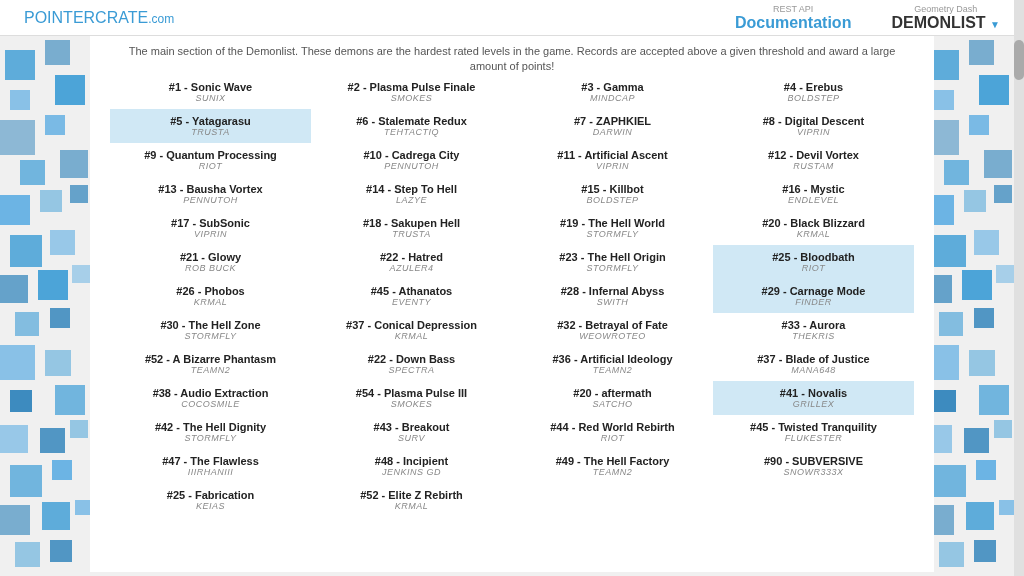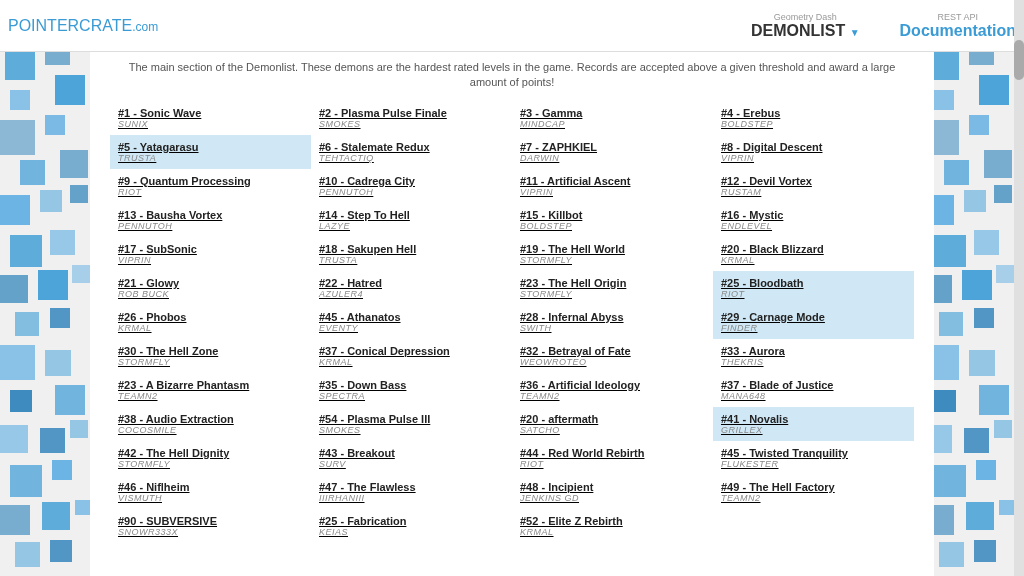--- a/index.html
+++ b/index.html
@@ -14,22 +14,22 @@
 
     
     .header {
       position: relative;
       z-index: 10;
       background: white;
       border-bottom: 1px solid #ddd;
       display: flex;
       align-items: center;
       justify-content: space-between;
-      padding: 0 8px;
-      height: 52px;
+      padding: 0 24px;
+      height: 36px;
     }
     .logo {
       font-size: 16px;
       font-weight: bold;
       color: #333;
     }
     .logo span {
       color: #3a9bd5;
       font-weight: normal;
     }
@@ -82,35 +82,34 @@
       background: white;
       margin: 0 90px;
       padding: 8px 20px;
       height: calc(576px - 40px);
       overflow: hidden;
     }
     .description {
       text-align: center;
       font-size: 11px;
       color: #555;
-      margin-bottom: 10px;
       line-height: 1.4;
     }
 
     
     .demon-grid {
       display: grid;
       grid-template-columns: repeat(4, 1fr);
       gap: 0;
     }
     .demon-cell {
       padding: 6px 8px;
       border: none;
+      text-align: center;
       position: relative;
-      text-decoration: underline;
     }
     .demon-cell.highlighted {
       background: #d0e8f5;
     }
     .demon-rank-name {
       font-size: 11px;
       font-weight: bold;
       color: #222;
     }
     .demon-player {
@@ -143,26 +142,26 @@
   </style>
 </head>
 <body>
 
 <div class="header">
   <div class="logo">
     <span>POINTERCRATE</span><span style="color:#3a9bd5; font-size:12px;">.com</span>
   </div>
   <div class="header-nav">
     <div class="header-nav-item">
+      <span class="nav-label">REST API</span>
+      <span class="nav-title blue">Documentation</span>
+    </div>
+    <div class="header-nav-item">
       <span class="nav-label">Geometry Dash</span>
       <span class="nav-title">DEMONLIST <span class="dropdown-arrow">▼</span></span>
-    </div>
-    <div class="header-nav-item">
-      <span class="nav-label">REST API</span>
-      <span class="nav-title blue">Documentation</span>
     </div>
   </div>
 </div>
 
 <div class="left-deco">
   <svg width="90" height="536" xmlns="http://www.w3.org/2000/svg">
     <rect x="5" y="10" width="30" height="30" fill="#3a9bd5" opacity="0.8"></rect>
     <rect x="45" y="0" width="25" height="25" fill="#2980b9" opacity="0.6"></rect>
     <rect x="10" y="50" width="20" height="20" fill="#5dade2" opacity="0.7"></rect>
     <rect x="55" y="35" width="30" height="30" fill="#3a9bd5" opacity="0.9"></rect>
@@ -359,25 +358,25 @@
       </div>
       <div class="demon-cell">
         <div class="demon-rank-name">#32 - Betrayal of Fate</div>
         <div class="demon-player">WeowRoteo</div>
       </div>
       <div class="demon-cell">
         <div class="demon-rank-name">#33 - Aurora</div>
         <div class="demon-player">TheKris</div>
       </div>
       <div class="demon-cell">
-        <div class="demon-rank-name">#23 - A Bizarre Phantasm</div>
+        <div class="demon-rank-name">#52 - A Bizarre Phantasm</div>
         <div class="demon-player">TeamN2</div>
       </div>
       <div class="demon-cell">
-        <div class="demon-rank-name">#35 - Down Bass</div>
+        <div class="demon-rank-name">#22 - Down Bass</div>
         <div class="demon-player">Spectra</div>
       </div>
       <div class="demon-cell">
         <div class="demon-rank-name">#36 - Artificial Ideology</div>
         <div class="demon-player">TeamN2</div>
       </div>
       <div class="demon-cell">
         <div class="demon-rank-name">#37 - Blade of Justice</div>
         <div class="demon-player">Mana648</div>
       </div>
@@ -407,24 +406,20 @@
       </div>
       <div class="demon-cell">
         <div class="demon-rank-name">#44 - Red World Rebirth</div>
         <div class="demon-player">Riot</div>
       </div>
       <div class="demon-cell">
         <div class="demon-rank-name">#45 - Twisted Tranquility</div>
         <div class="demon-player">Flukester</div>
       </div>
       <div class="demon-cell">
-        <div class="demon-rank-name">#46 - Niflheim</div>
-        <div class="demon-player">Vismuth</div>
-      </div>
-      <div class="demon-cell">
         <div class="demon-rank-name">#47 - The Flawless</div>
         <div class="demon-player">IIIRhanIII</div>
       </div>
       <div class="demon-cell">
         <div class="demon-rank-name">#48 - Incipient</div>
         <div class="demon-player">Jenkins GD</div>
       </div>
       <div class="demon-cell">
         <div class="demon-rank-name">#49 - The Hell Factory</div>
         <div class="demon-player">TeamN2</div>

